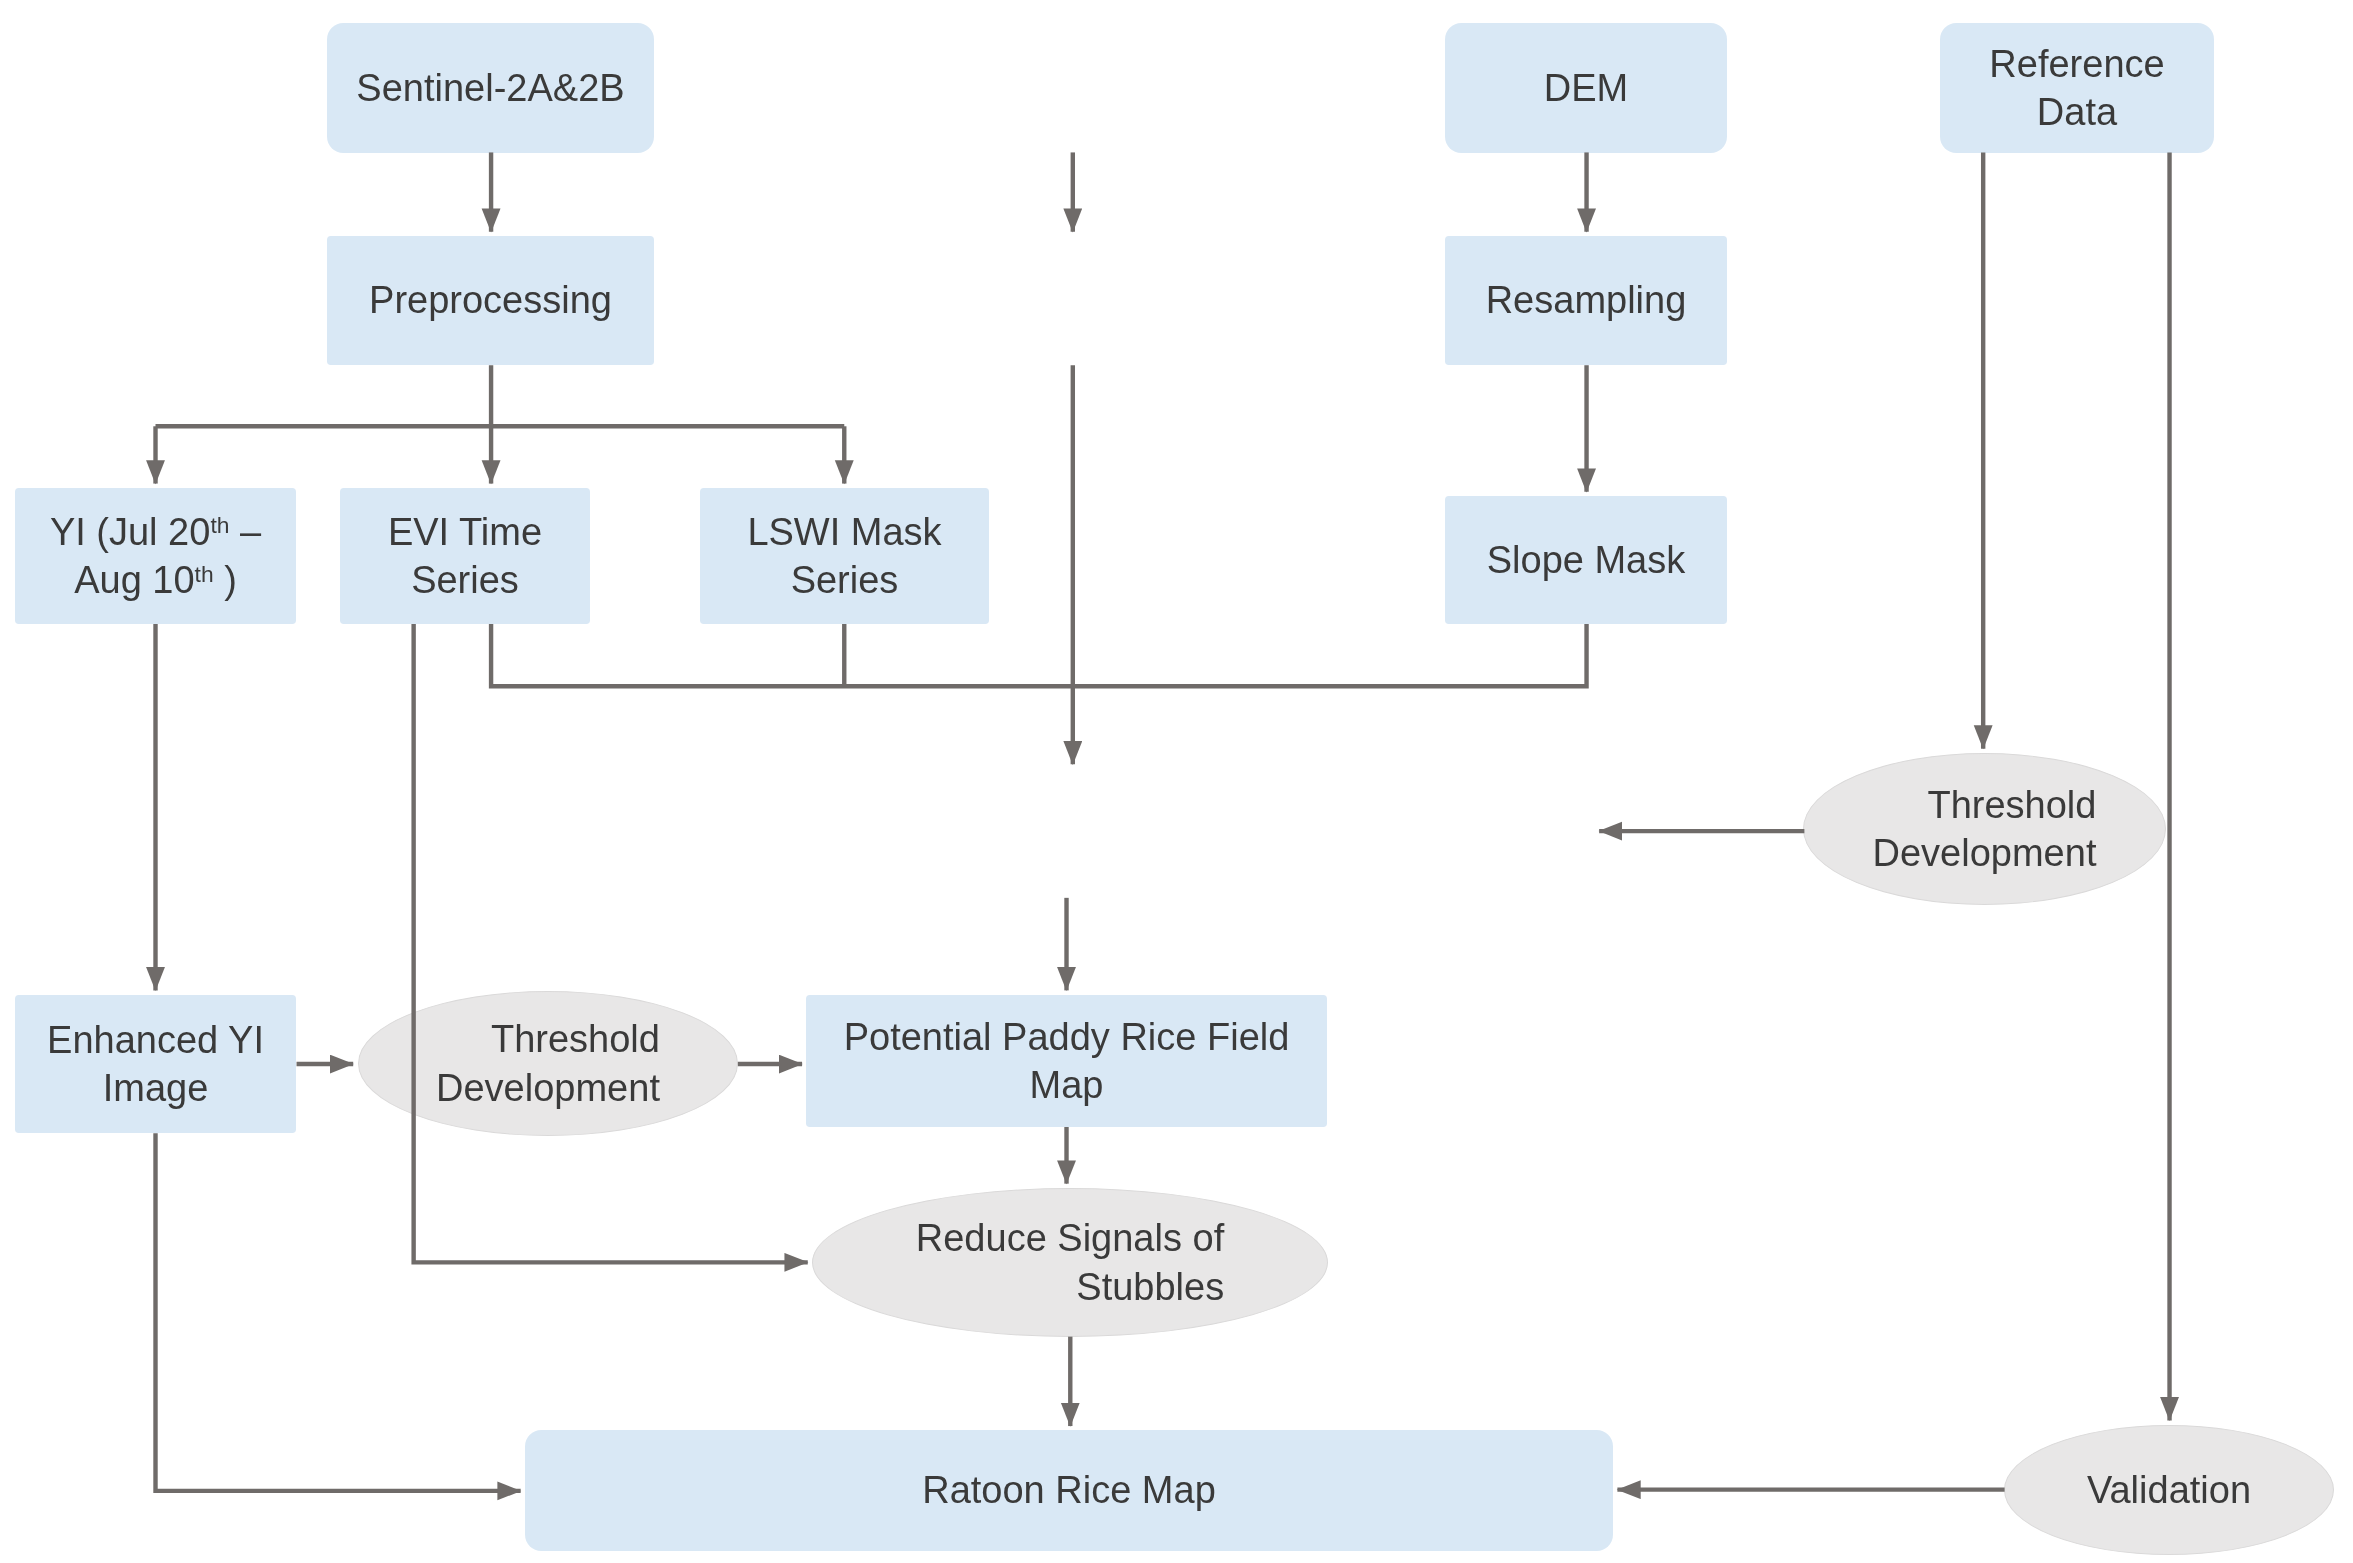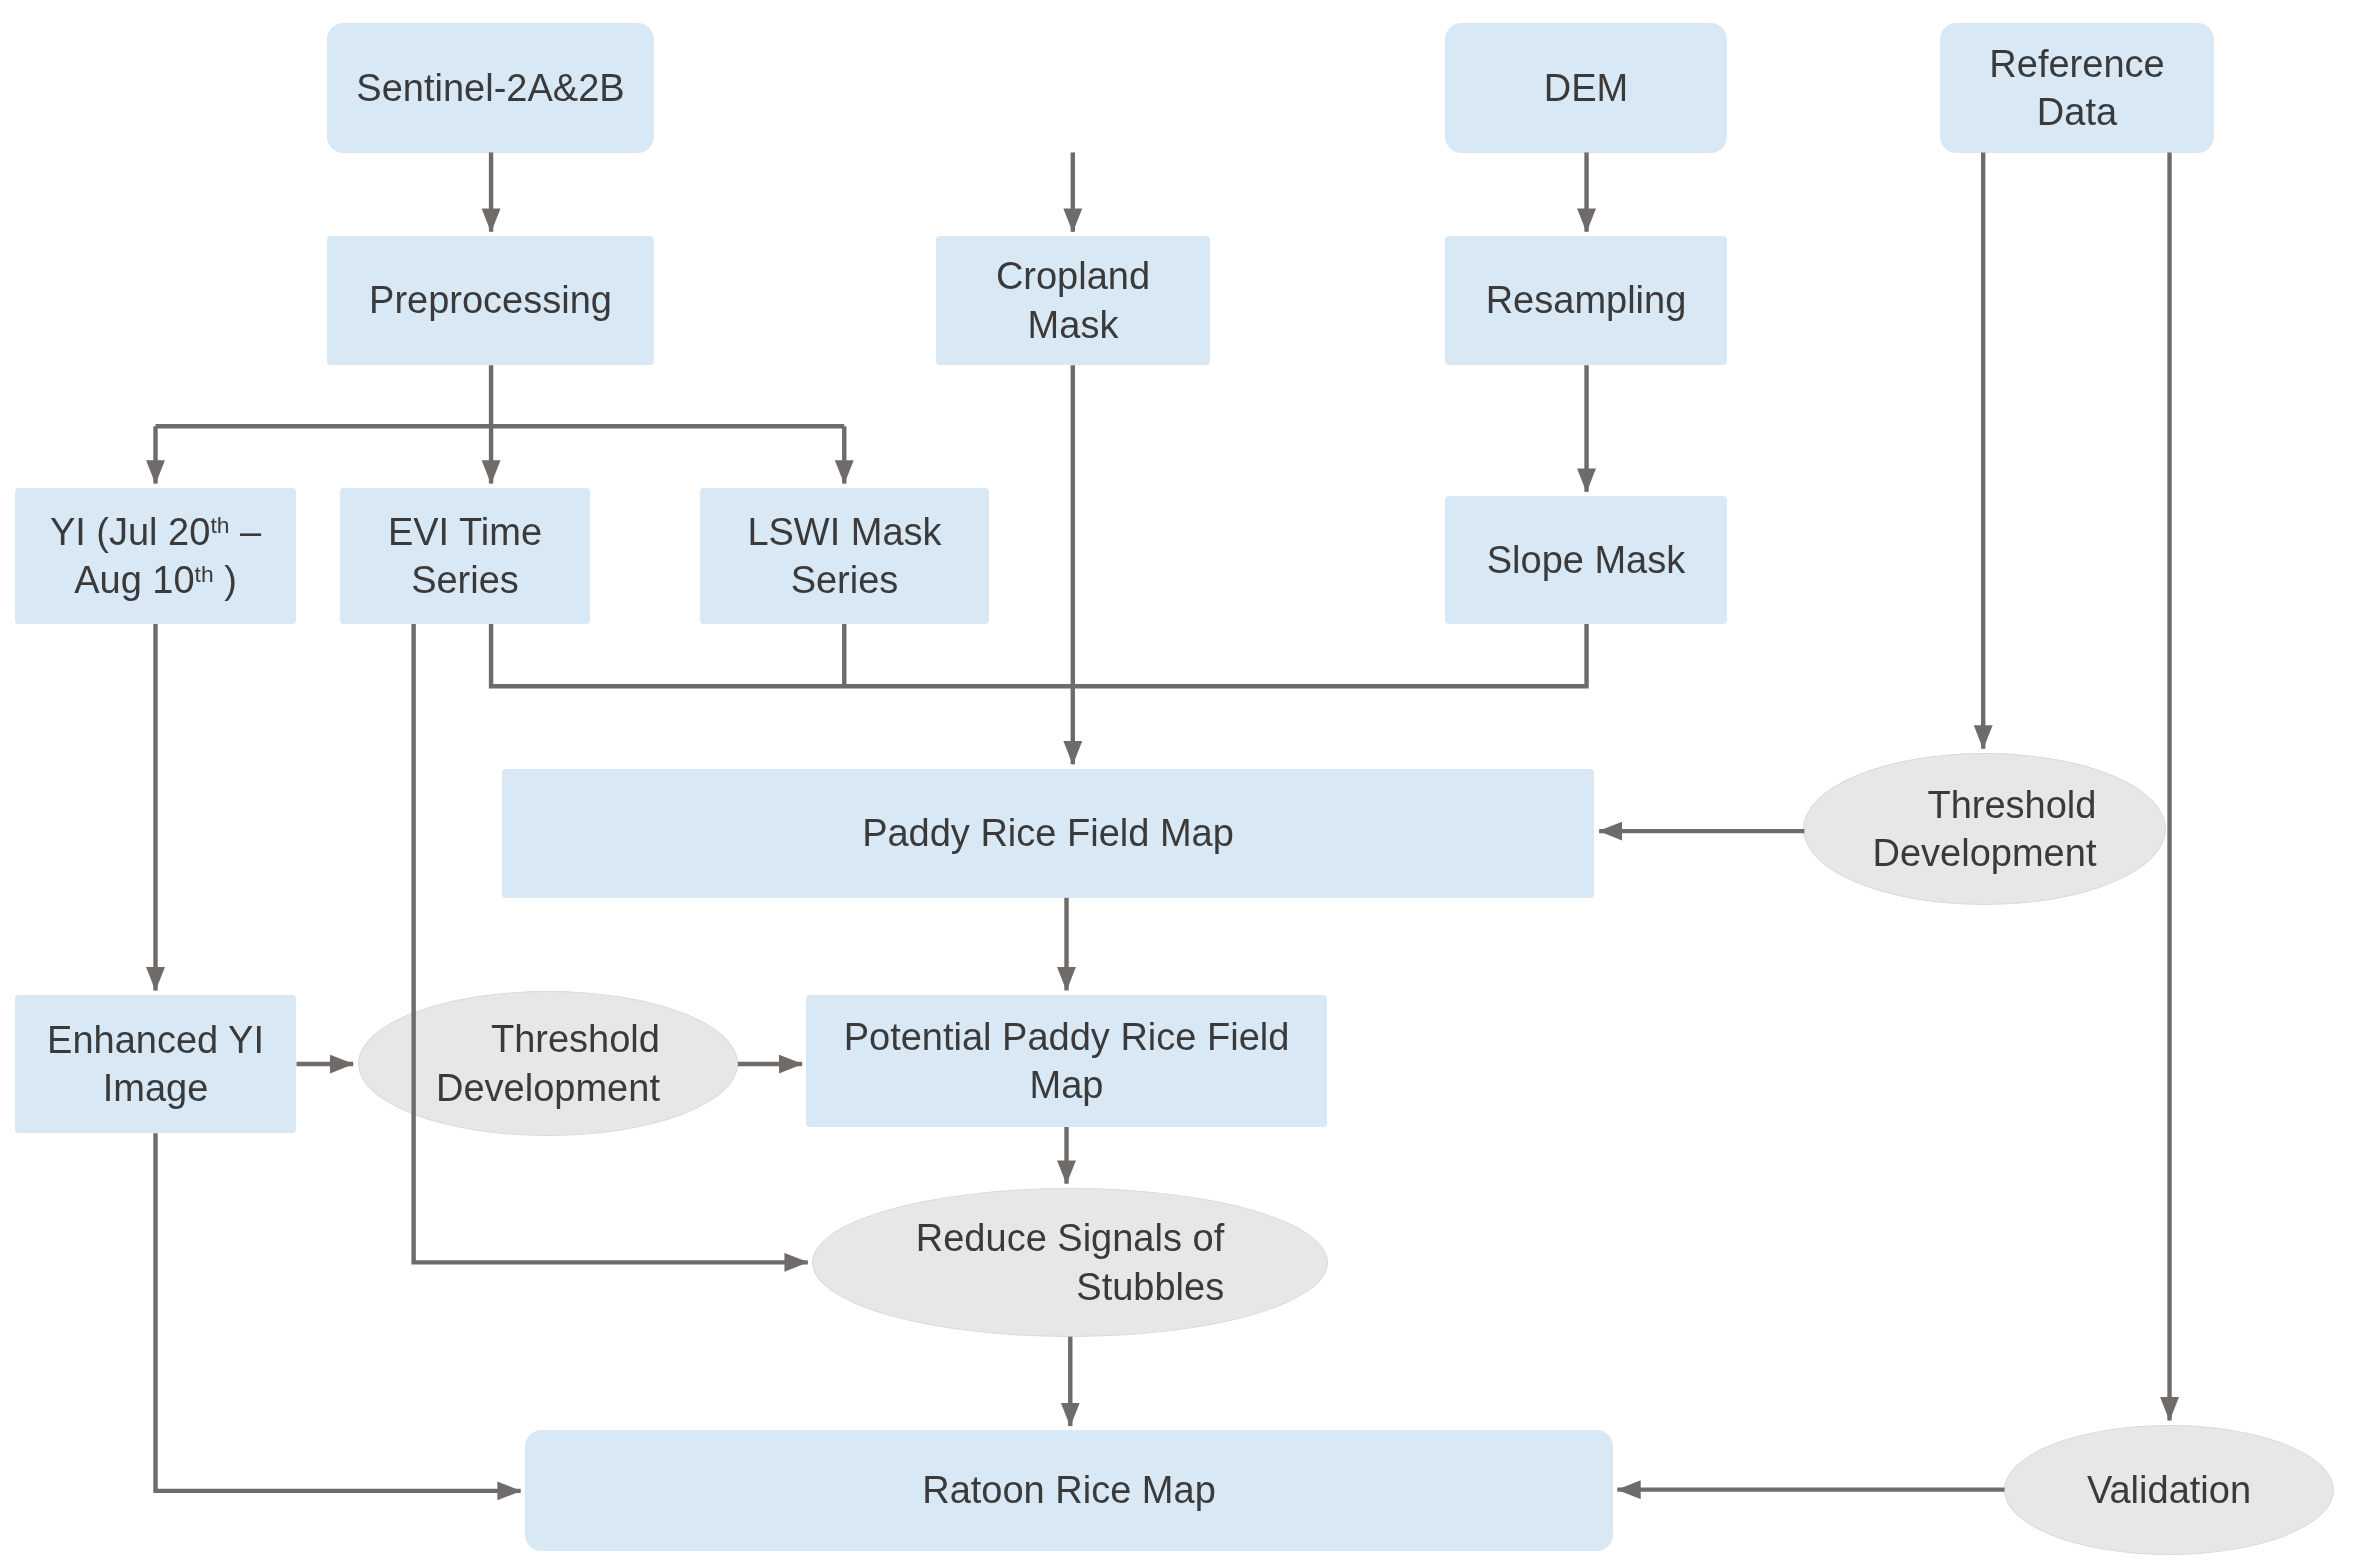--- a/index.html
+++ b/index.html
@@ -32,43 +32,37 @@
   <div class="node rounded" style="left:1445px;top:23px;width:282px;height:130px;">
     <span class="lbl">DEM</span>
   </div>
   <div class="node slight" style="left:327px;top:236px;width:327px;height:129px;">
     <span class="lbl">Preprocessing</span>
   </div>
 
   <div class="node rounded" style="left:1940px;top:23px;width:274px;height:130px;">
     <span class="lbl"><span>Reference</span><br><span>Data</span></span>
   </div>
-  <div class="node slight" style="left:936px;top:236px;width:274px;height:129px;">
-    <span class="lbl"><span>Cropland</span><br><span>Mask</span></span>
-  </div>
   <div class="node slight" style="left:1445px;top:236px;width:282px;height:129px;">
     <span class="lbl">Resampling</span>
   </div>
 
   <div class="node slight" style="left:15px;top:488px;width:281px;height:136px;">
     <span class="lbl"><span>YI (Jul 20</span><sup>th</sup><span> –</span><br><span>Aug 10</span><sup>th</sup><span> )</span></span>
   </div>
   <div class="node slight" style="left:340px;top:488px;width:250px;height:136px;">
     <span class="lbl"><span>EVI Time</span><br><span>Series</span></span>
   </div>
   <div class="node slight" style="left:700px;top:488px;width:289px;height:136px;">
     <span class="lbl"><span>LSWI Mask</span><br><span>Series</span></span>
   </div>
   <div class="node slight" style="left:1445px;top:496px;width:282px;height:128px;">
     <span class="lbl">Slope Mask</span>
   </div>
 
-  <div class="node slight" style="left:502px;top:769px;width:1092px;height:129px;">
-    <span class="lbl">Paddy Rice Field Map</span>
-  </div>
   <div class="ellipse" style="left:1803px;top:753px;width:363px;height:152px;">
     <span class="lbl"><span>Threshold</span><br><span>Development</span></span>
   </div>
 
   <div class="node slight" style="left:15px;top:995px;width:281px;height:138px;">
     <span class="lbl"><span>Enhanced YI</span><br><span>Image</span></span>
   </div>
   <div class="ellipse" style="left:358px;top:991px;width:380px;height:145px;">
     <span class="lbl"><span>Threshold</span><br><span>Development</span></span>
   </div>

